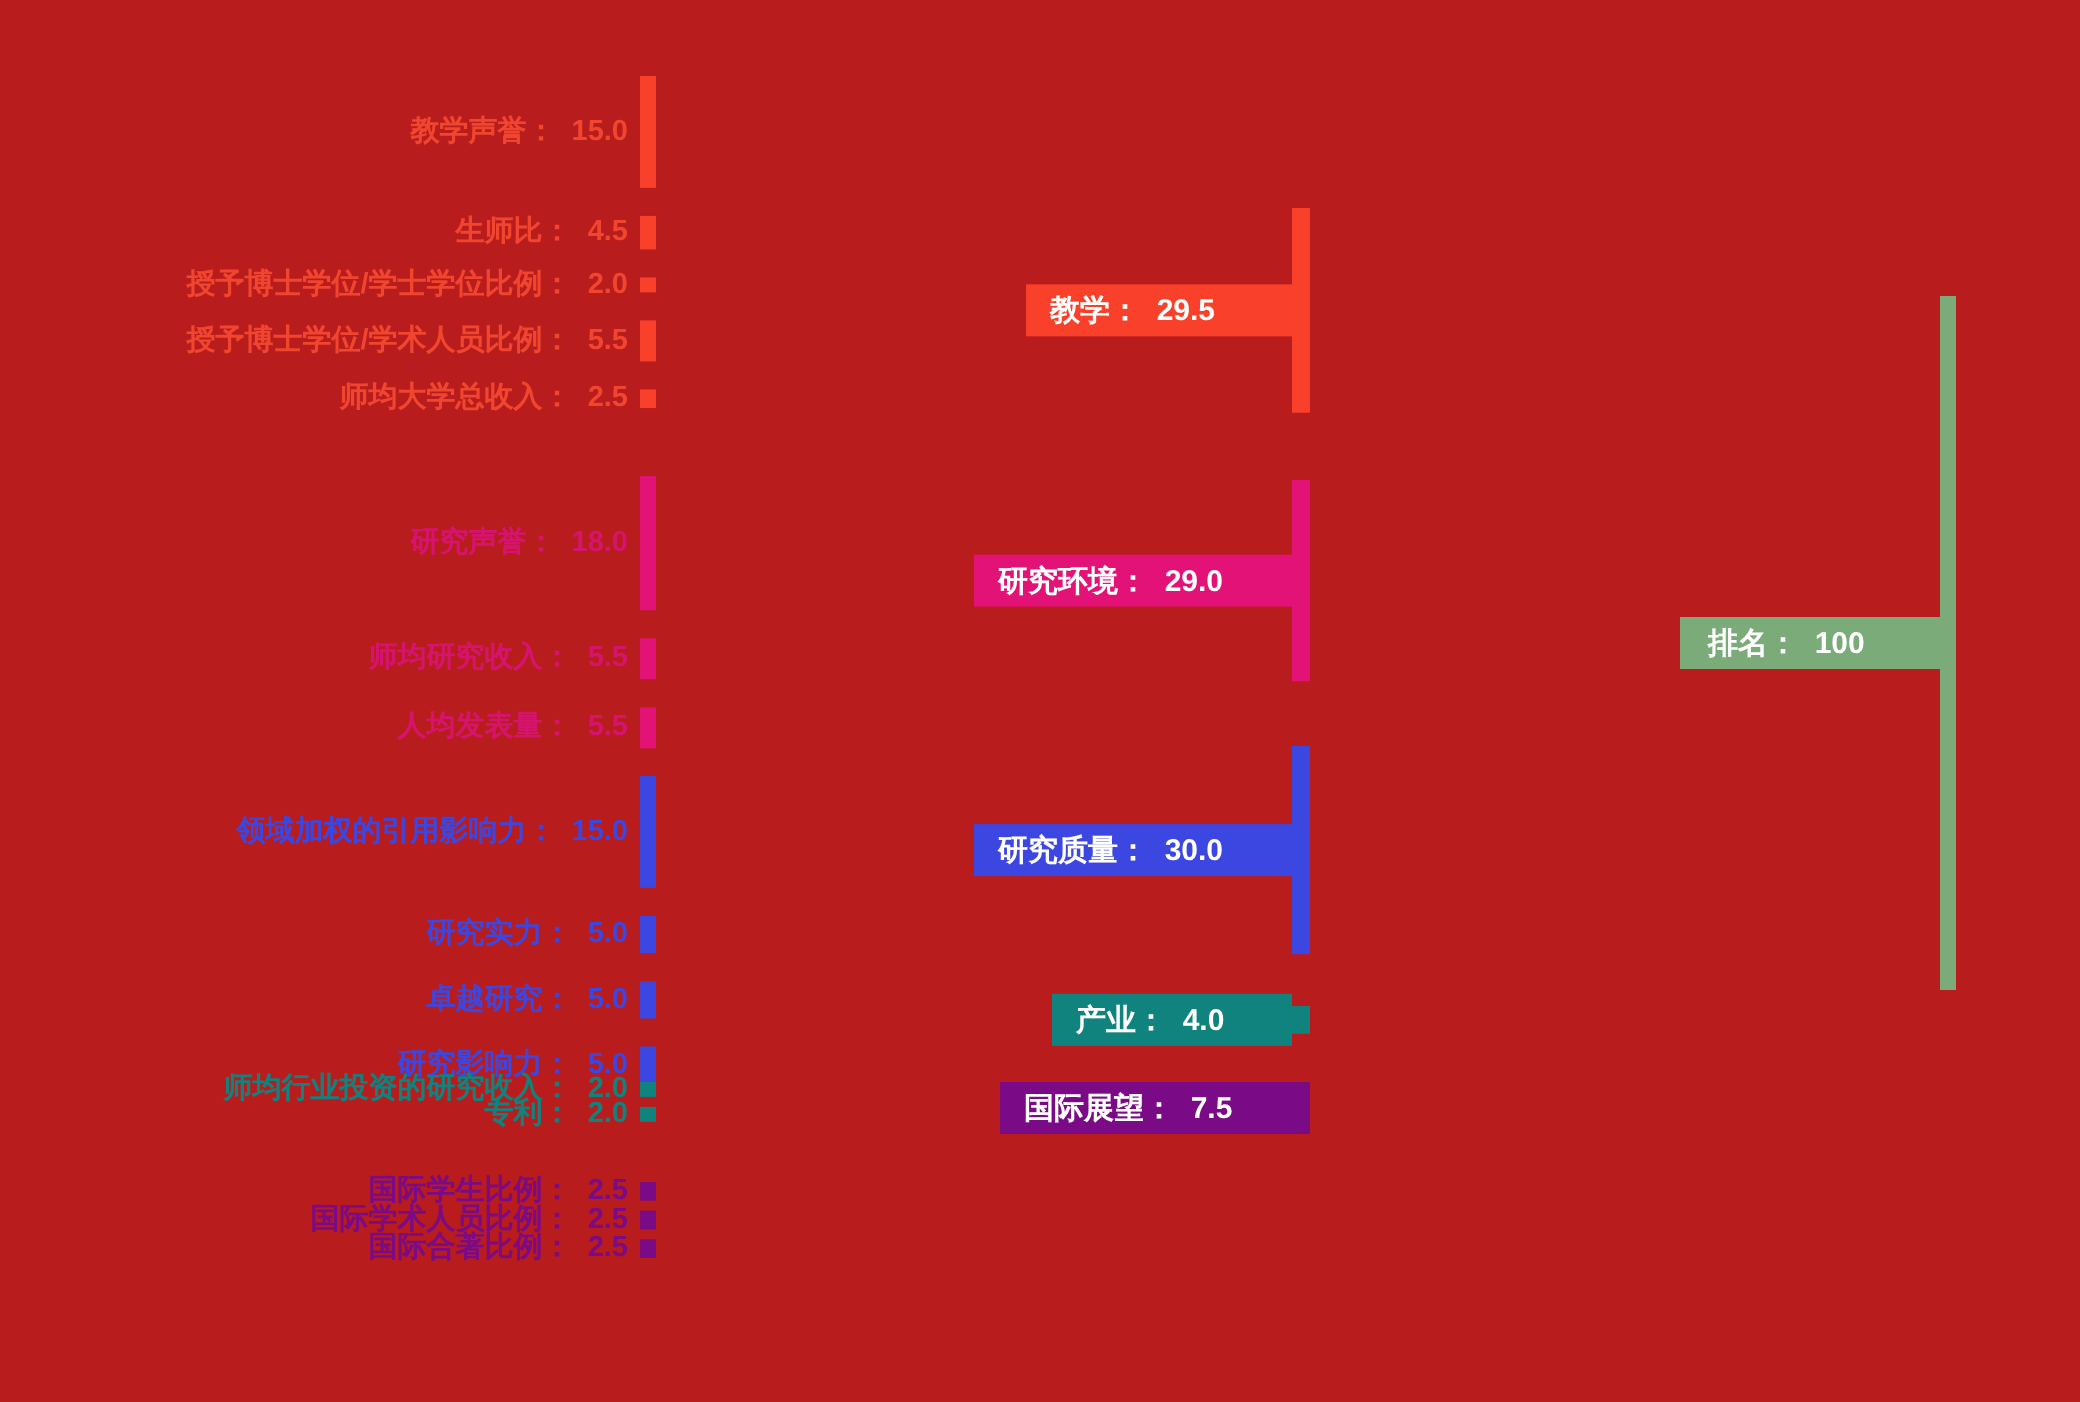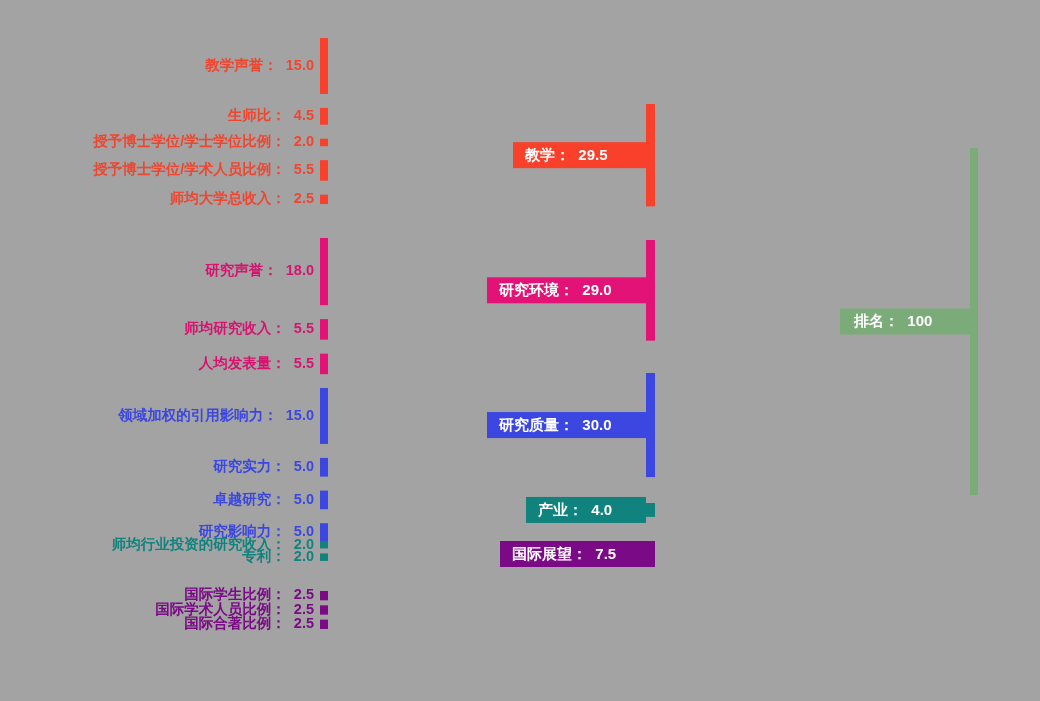--- a/index.html
+++ b/index.html
@@ -10,21 +10,21 @@
   body {
     width: 1040px;
     height: 701px;
     font-family: "Liberation Sans", "DejaVu Sans", sans-serif;
     overflow: hidden;
   }
   #sankey-root {
     position: relative;
     width: 1040px;
     height: 701px;
-    background: #a3a3a3;
+    background: #b91c1c;
   }
   svg#sankey-svg {
     position: absolute;
     left: 0;
     top: 0;
     width: 1040px;
     height: 701px;
     display: block;
   }
   .leaf-label {

